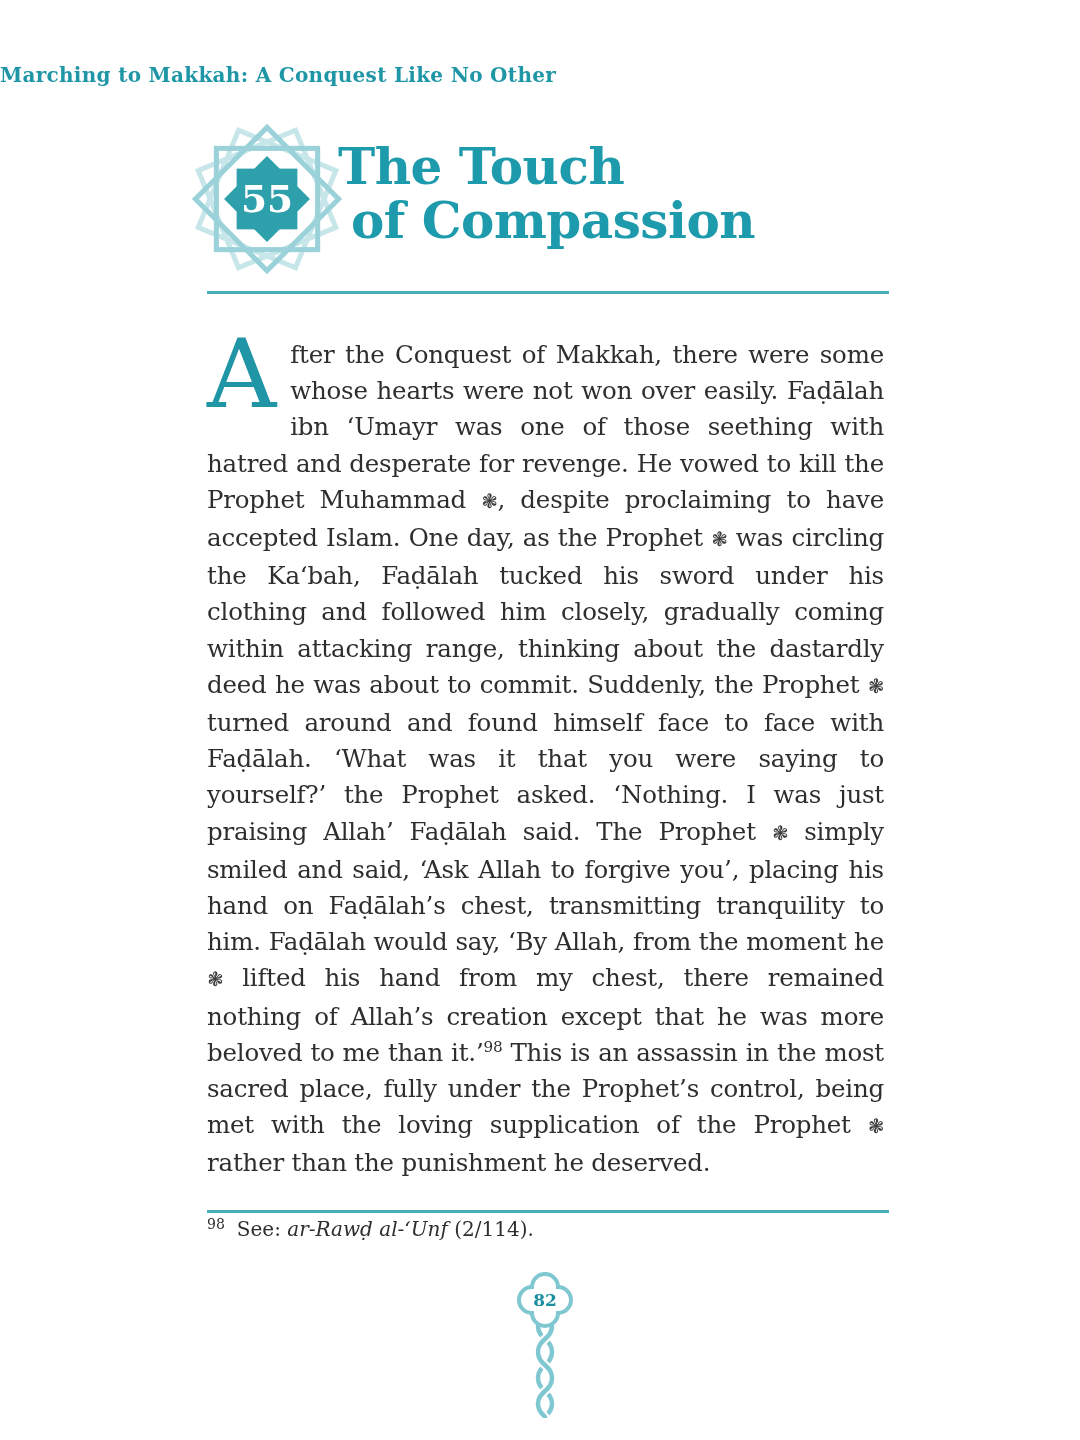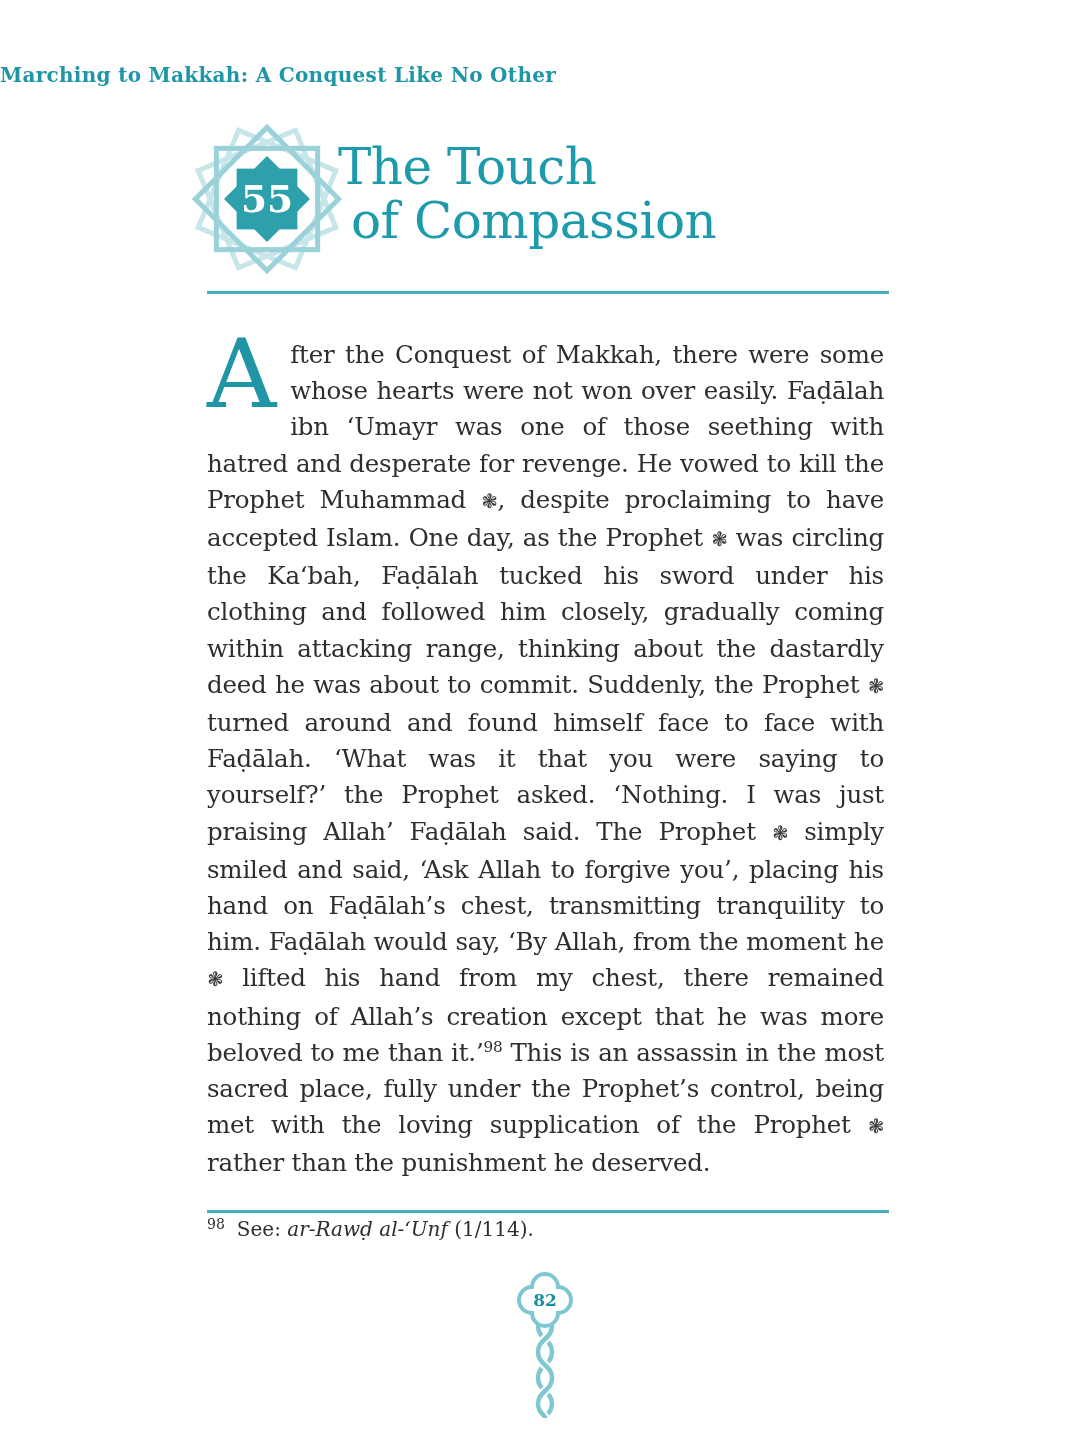--- a/index.html
+++ b/index.html
@@ -36,21 +36,21 @@
     top: 118px;
     width: 162px;
     height: 162px;
   }
   .chapter-title {
     position: absolute;
     left: 338px;
     top: 140px;
     color: #1d9aab;
     font-size: 50px;
-    font-weight: normal;
+    font-weight: bold;
     line-height: 54px;
     letter-spacing: -0.5px;
   }
   .chapter-title .line2 {
     display: block;
     padding-left: 13px;
   }
 
   .title-rule {
     position: absolute;
@@ -168,21 +168,21 @@
   </div>
 
   <hr class="title-rule">
 
   <div class="body-block">
     <span class="dropcap">A</span>
   fter the Conquest of Makkah, there were some whose hearts were not won over easily. Faḍālah ibn ‘Umayr was one of those seething with hatred and desperate for revenge. He vowed to kill the Prophet Muhammad <span class="pbuh">❃</span>, despite proclaiming to have accepted Islam. One day, as the Prophet <span class="pbuh">❃</span> was circling the Ka‘bah, Faḍālah tucked his sword under his clothing and followed him closely, gradually coming within attacking range, thinking about the dastardly deed he was about to commit. Suddenly, the Prophet <span class="pbuh">❃</span> turned around and found himself face to face with Faḍālah. ‘What was it that you were saying to yourself?’ the Prophet asked. ‘Nothing. I was just praising Allah’ Faḍālah said. The Prophet <span class="pbuh">❃</span> simply smiled and said, ‘Ask Allah to forgive you’, placing his hand on Faḍālah’s chest, transmitting tranquility to him. Faḍālah would say, ‘By Allah, from the moment he <span class="pbuh">❃</span> lifted his hand from my chest, there remained nothing of Allah’s creation except that he was more beloved to me than it.’<sup class="fn-ref">98</sup> This is an assassin in the most sacred place, fully under the Prophet’s control, being met with the loving supplication of the Prophet <span class="pbuh">❃</span> rather than the punishment he deserved.</div>
 
   <hr class="footnote-rule">
   <div class="footnote">
-    <span class="fn-marker">98</span><span>See: </span><span class="src">ar-Rawḍ al-‘Unf</span><span> (1/114).</span>
+    <span class="fn-marker">98</span><span>See: </span><span class="src">ar-Rawḍ al-‘Unf</span><span> (2/114).</span>
   </div>
 
   <svg class="page-ornament" viewBox="0 0 70 156">
 
     <g>
       <path d="M28 64 C28 77, 42 77, 42 90 C42 103, 28 103, 28 116 C28 129, 42 129, 42 142 C42 150, 36 153, 35 155" fill="none" stroke="#7fc7d1" stroke-width="4.5" stroke-linecap="round"></path>
       <path d="M42 64 C42 77, 28 77, 28 90 C28 103, 42 103, 42 116 C42 129, 28 129, 28 142 C28 150, 34 153, 35 155" fill="none" stroke="#ffffff" stroke-width="9" stroke-linecap="round"></path>
       <path d="M42 64 C42 77, 28 77, 28 90 C28 103, 42 103, 42 116 C42 129, 28 129, 28 142 C28 150, 34 153, 35 155" fill="none" stroke="#7fc7d1" stroke-width="4.5" stroke-linecap="round"></path>
     </g>
 

